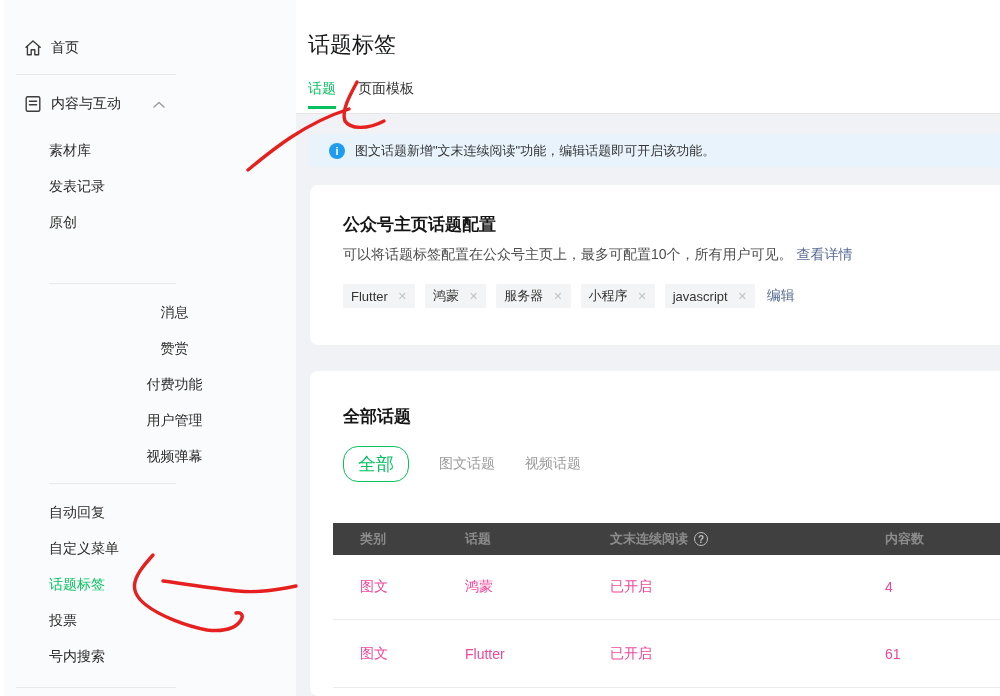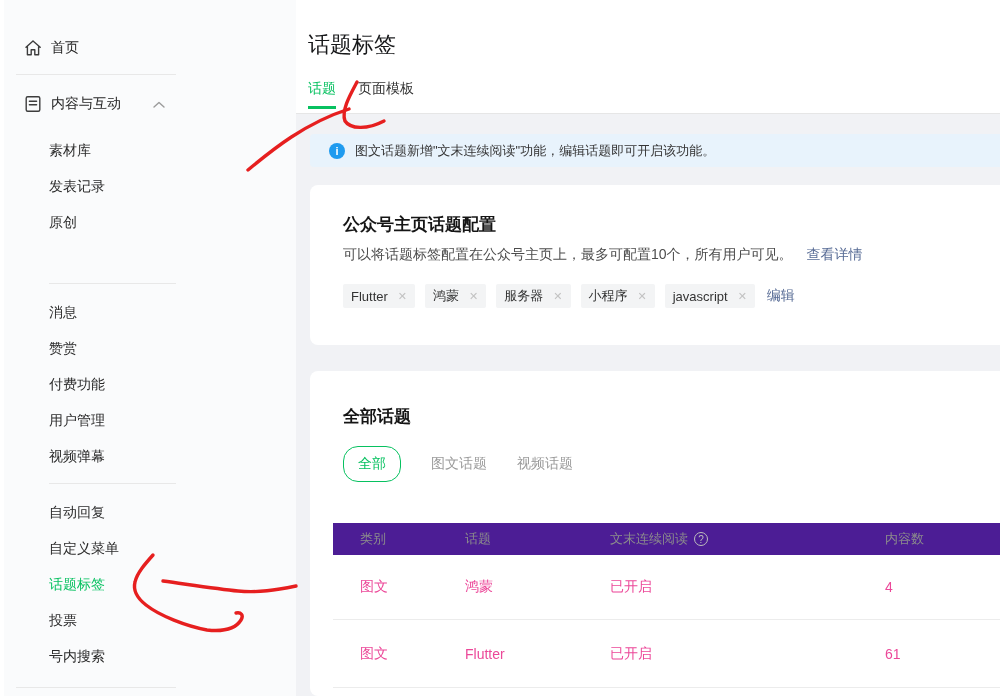--- a/index.html
+++ b/index.html
@@ -33,33 +33,33 @@
   .info-ic { width:16px; height:16px; border-radius:50%; background:#1f9bef; color:#fff; font-size:11px; font-weight:bold; display:flex; align-items:center; justify-content:center; font-style:normal; flex:0 0 auto; }
   .banner-text { margin-left:10px; font-size:13px; color:#353535; }
 
   .card { position:absolute; left:14px; width:690px; background:#fff; border-radius:8px 0 0 8px; }
   .card1 { top:71px; height:160px; }
   .card2 { top:257px; height:325px; }
   .card h2 { position:absolute; left:33px; font-size:17px; font-weight:bold; color:#151515; }
   .card1 h2 { top:28px; }
   .desc { position:absolute; left:33px; top:61px; font-size:14px; color:#4c4c4c; }
   .link-blue { color:#576b95; text-decoration:none; cursor:pointer; }
-  .desc .link-blue { margin-left:14px;text-align:center; }
+  .desc .link-blue { margin-left:4px;text-align:center; }
   .tag-row { position:absolute; left:33px; top:99px; display:flex; align-items:center; gap:10px; }
   .tag { height:24px; background:#f3f4f5; display:inline-flex; align-items:center; padding:0 8px; font-size:13px; color:#333; border-radius:2px; }
   .tag .x { margin-left:10px; color:#c2c2c2; font-size:11px; cursor:pointer; }
   .edit-link { font-size:14px; margin-left:2px; }
 
   .card2 h2 { top:34px; }
   .filter-row { position:absolute; left:33px; top:75px; display:flex; align-items:center; gap:30px; }
-  .pill { height:29px; min-width:52px; padding:17px 14px; border:1.5px solid #07c160; color:#07c160; border-radius:15px; font-size:14px; display:inline-flex; align-items:center; justify-content:center; cursor:pointer; }
+  .pill { height:29px; min-width:52px; padding:17px 14px; border:1.5px solid #07c160; color:#07c160; border-radius:15px; font-size:18px; display:inline-flex; align-items:center; justify-content:center; cursor:pointer; }
   .filter { font-size:14px; color:#9a9a9a; cursor:pointer; }
 
   .tbl { position:absolute; left:23px; top:152px; width:667px; }
-  .tbl-head { position:relative; height:32px; background:#4c1d95; }
+  .tbl-head { position:relative; height:32px; background:#404040;font-weight:bold; }
   .tbl-row { position:relative; height:65px; border-bottom:1px solid #ececec; }
   .tbl-row.r2 { height:68px; }
   .cell { position:absolute; top:50%; transform:translateY(-50%); font-size:14px; color:#ec4899; white-space:nowrap; }
   .tbl-head .cell { font-size:13px; color:#8c8c8c; display:flex; align-items:center; }
   .c1 { left:27px; } .c2 { left:132px; } .c3 { left:277px; } .c4 { left:552px; }
   .help-ic { width:14px; height:14px; border:1px solid #bdbdbd; border-radius:50%; color:#bdbdbd; font-size:10px; display:inline-flex; align-items:center; justify-content:center; margin-left:6px; }
 
   .annotations { position:absolute; left:0; top:0; width:1000px; height:696px; pointer-events:none; z-index:50; }
 </style>
 </head>
@@ -89,21 +89,21 @@
     </svg>
 
     <nav class="nav-group" style="top:132px;">
       <div class="nav-sub">素材库</div>
       <div class="nav-sub">发表记录</div>
       <div class="nav-sub">原创</div>
     </nav>
 
     <div class="divider" style="top:283px; left:45px; width:127px;"></div>
 
-    <nav class="nav-group" style="top:294px;">
+    <nav class="nav-group" style="top:294px;text-align:center;">
       <div class="nav-sub">消息</div>
       <div class="nav-sub">赞赏</div>
       <div class="nav-sub">付费功能</div>
       <div class="nav-sub">用户管理</div>
       <div class="nav-sub">视频弹幕</div>
     </nav>
 
     <div class="divider" style="top:483px; left:45px; width:127px;"></div>
 
     <nav class="nav-group" style="top:494px;">

